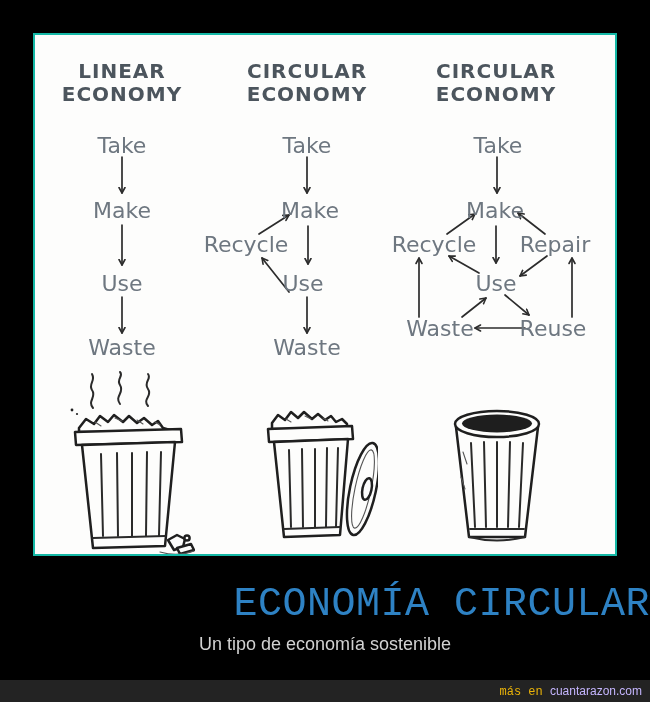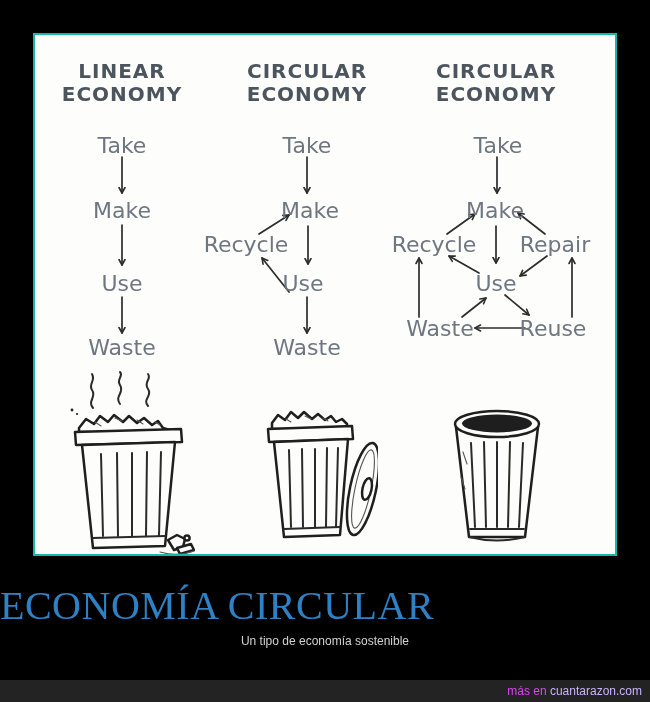--- a/index.html
+++ b/index.html
@@ -21,34 +21,34 @@
     font-size:22px;color:#6e7780;white-space:nowrap;
     font-family:"DejaVu Sans",sans-serif;
   }
   .arrows{position:absolute;left:0;top:0;width:584px;height:523px;}
   .arrows line{stroke:#2c2c2c;stroke-width:1.7;stroke-linecap:round;}
   .can{position:absolute;}
   .sketch{stroke:#1f1f1f;stroke-width:2.5;fill:#fdfdfc;stroke-linejoin:round;stroke-linecap:round;}
   .sketch-thin{stroke:#2a2a2a;stroke-width:2;fill:none;stroke-linecap:round;}
   .sketch-tex{stroke:#555;stroke-width:1.1;fill:none;stroke-linecap:round;}
   .caption-title{
-    position:absolute;left:0;top:582px;width:650px;text-align:left;
-    font-family:Liberation Serif, serif;font-size:40px;letter-spacing:.5px;
+    position:absolute;left:0;top:582px;width:650px;text-align:right;
+    font-family:Liberation Mono, monospace;font-size:40px;letter-spacing:.5px;
     color:#2e82c4;
   }
   .caption-subtitle{
     position:absolute;left:0;top:634px;width:650px;text-align:center;
-    font-size:12px;color:#d2d2d2;font-family:"Liberation Sans",sans-serif;
+    font-size:18px;color:#d2d2d2;font-family:"Liberation Sans",sans-serif;
   }
   .footer-bar{
     position:absolute;left:0;bottom:0;width:650px;height:22px;background:#232323;
     font-size:12px;line-height:22px;text-align:right;box-sizing:border-box;padding-right:8px;
     font-family:"Liberation Sans",sans-serif;
   }
-  .footer-bar .prefix{color:#d946ef;}
+  .footer-bar .prefix{color:#eab308;font-family:Liberation Mono, monospace;}
   .footer-bar .site{color:#c4b5fd;cursor:pointer;}
 </style>
 </head>
 <body>
 
 <div>
 
   <div class="panel">
 
     <div class="col-header" style="left:-3px;top:25px">

